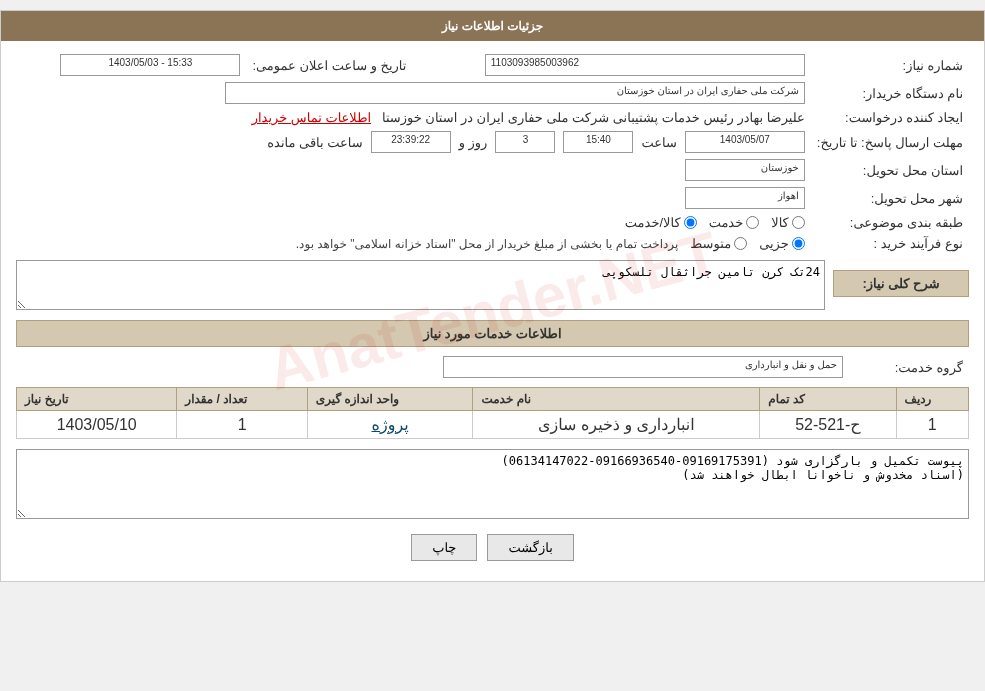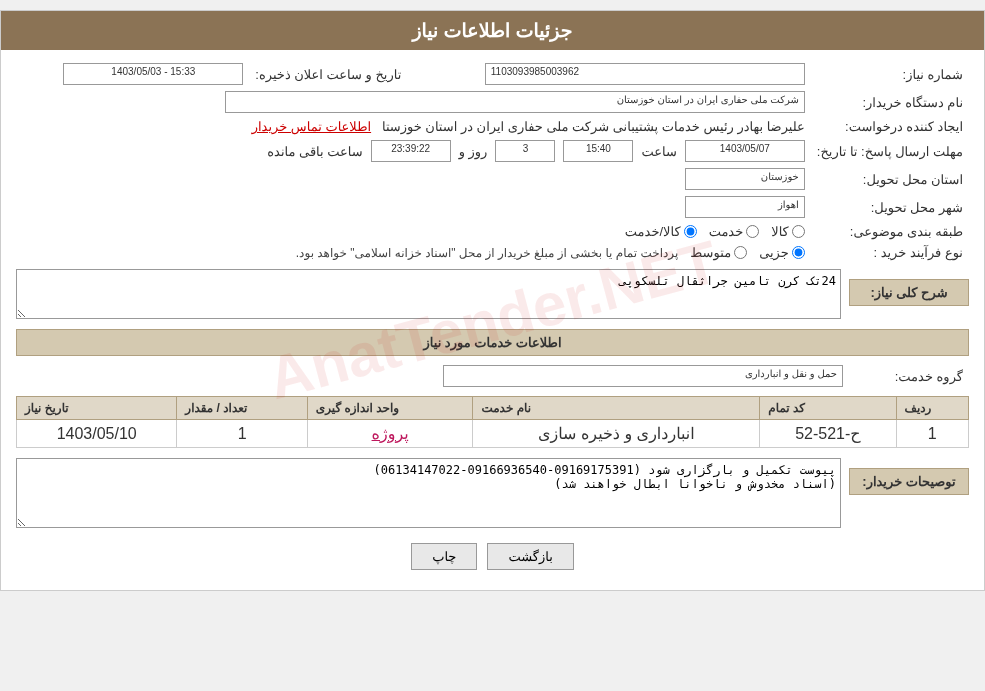--- a/index.html
+++ b/index.html
@@ -14,21 +14,21 @@
       max-width: 985px;
       margin: 10px auto;
       background: #fff;
       border: 1px solid #ccc;
     }
     .page-header {
       background: #8B7355;
       color: #fff;
       text-align: center;
       padding: 8px 0;
-      font-size: 19px;
+      font-size: 12px;
       font-weight: bold;
     }
     .content {
       padding: 10px 15px;
     }
     .section-header {
       background: #d4c9b0;
       border: 1px solid #b0a080;
       text-align: center;
       padding: 5px;
@@ -167,21 +167,21 @@
     <div class="watermark">AnatTender.NET</div>
 
     <table class="info-table">
 
       <tbody>
           <tr>
         <td class="label-cell">شماره نیاز:</td>
         <td class="value-cell" colspan="3">
           <span class="input-box input-wide" style="direction:ltr; text-align:left;">1103093985003962</span>
         </td>
-        <td class="label-cell">تاریخ و ساعت اعلان ذخیره:</td>
+        <td class="label-cell">تاریخ و ساعت اعلان عمومی:</td>
         <td class="value-cell">
           <span class="input-box" style="width:180px; direction:ltr; text-align:center;">1403/05/03 - 15:33</span>
         </td>
       </tr>
 
       <tr>
         <td class="label-cell">نام دستگاه خریدار:</td>
         <td class="value-cell" colspan="5">
           <span class="input-box" style="width:580px;">شرکت ملی حفاری ایران در استان خوزستان</span>
         </td>
@@ -258,21 +258,21 @@
               <span>متوسط</span>
             </div>
             <span style="font-size:12px; color:#444;">پرداخت تمام یا بخشی از مبلغ خریدار از محل "اسناد خزانه اسلامی" خواهد بود.</span>
           </div>
         </td>
       </tr>
     </tbody>
       </table>
 
     <div style="display:flex; align-items:flex-start; gap:8px; margin-top:6px;">
-      <div class="section-header" style="width:120px; flex-shrink:0;">شرح کلی نیاز:</div>
+      <div class="section-header" style="width:136px; flex-shrink:0;">شرح کلی نیاز:</div>
       <textarea class="description-box" style="flex: 1 1 0%; min-height: 50px;">24تک کرن تامین جراثقال تلسکوپی</textarea>
     </div>
 
     <div class="section-header">اطلاعات خدمات مورد نیاز</div>
 
     <table class="info-table" style="margin-bottom:6px;">
       <tbody>
           <tr>
         <td class="label-cell" style="width:120px;">گروه خدمت:</td>
         <td>
@@ -291,29 +291,28 @@
           <th>واحد اندازه گیری</th>
           <th>تعداد / مقدار</th>
           <th>تاریخ نیاز</th>
         </tr>
       </thead>
       <tbody id="service-table-body">
       <tr>
             <td>1</td>
             <td>ح-521-52</td>
             <td>انبارداری و ذخیره سازی</td>
-            <td style="color: #be185d; text-decoration: underline; margin-left: 36px;">پروژه</td>
+            <td style="color: #0c4a6e; text-decoration: underline; margin-left: 36px;">پروژه</td>
             <td>1</td>
             <td>1403/05/10</td>
           </tr>
         </tbody>
     </table>
 
     <div style="display:flex; align-items:flex-start; gap:8px; margin-top:10px;">
-      <div class="section-header" style="width:120px; flex-shrink:0;">توصیحات خریدار:</div>
       <textarea class="description-box" style="flex: 1 1 0%; min-height: 70px;">پیوست تکمیل و بارگزاری شود (09169175391-09166936540-06134147022)
 (اسناد مخدوش و ناخوانا ابطال خواهند شد)</textarea>
     </div>
 
     <div class="btn-group">
       <button class="btn">بازگشت</button>
       <button class="btn">چاپ</button>
     </div>
 
   </div>

